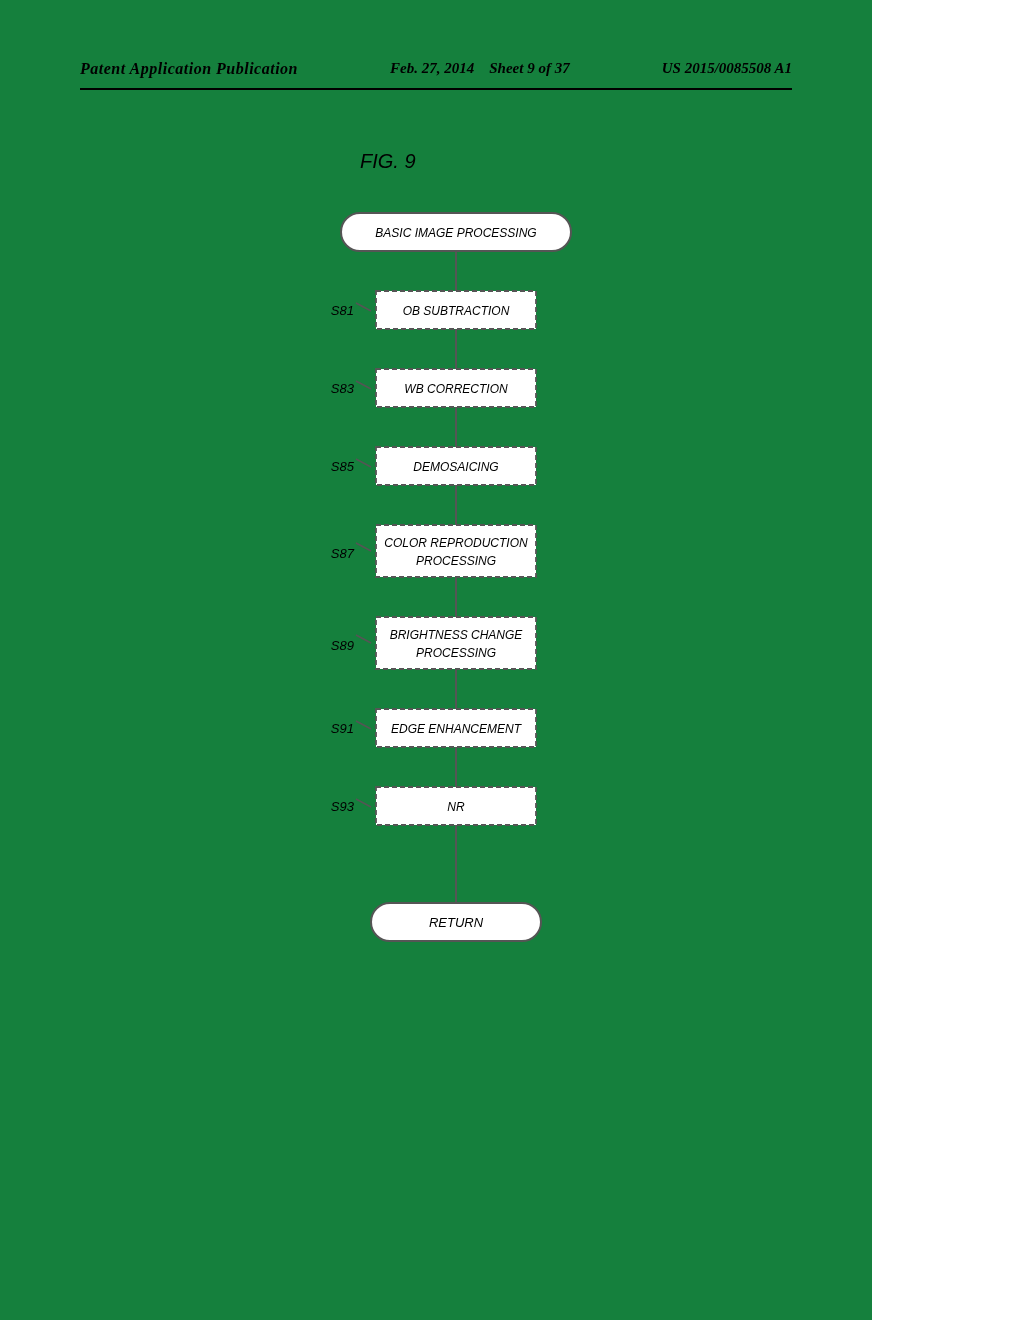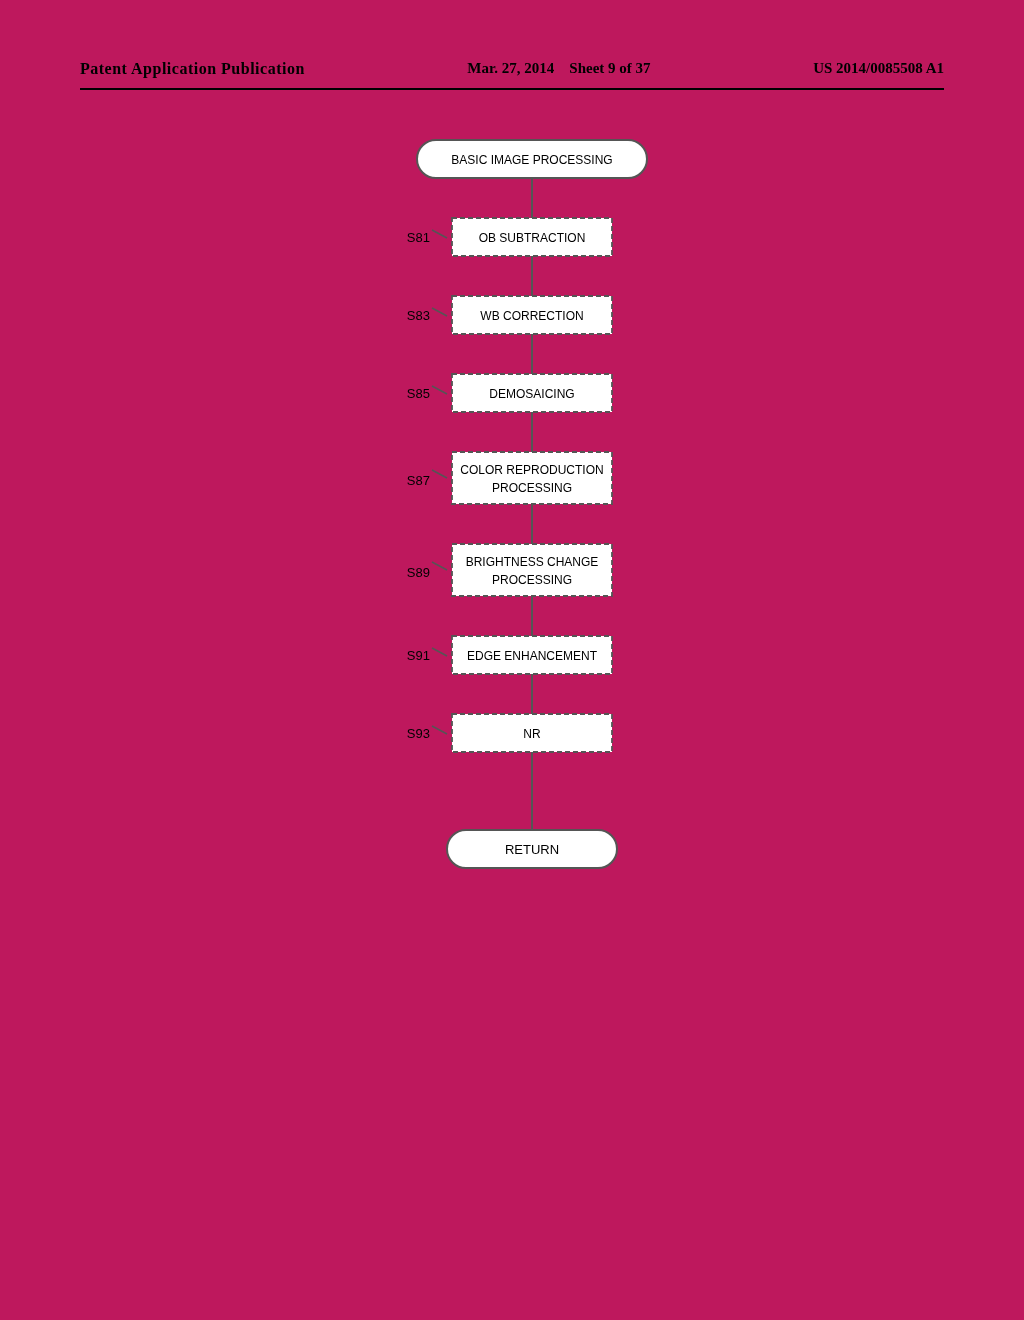--- a/index.html
+++ b/index.html
@@ -7,25 +7,26 @@
     body {
       background: #ffffff;
       font-family: 'Times New Roman', Times, serif;
       width: 1024px;
       min-height: 1320px;
       position: relative;
       overflow-x: hidden;
     }
 
     .page {
-      width: 1024px;
+      width: 872px;
       min-height: 1320px;
-      background: #be185d;
+      background: #15803d;
       position: relative;
       padding: 60px 80px;
+      font-style: italic;
     }
 
     .header {
       display: flex;
       justify-content: space-between;
       align-items: flex-start;
       margin-bottom: 10px;
       font-size: 15px;
       font-weight: bold;
     }
@@ -72,27 +73,28 @@
     }
   </style>
 </head>
 <body>
 
 <div class="page">
 
   <div class="header">
     <div class="header-left">Patent Application Publication</div>
     <div class="header-center">
-      <span>Mar. 27, 2014</span>&nbsp;&nbsp;&nbsp;
+      <span>Feb. 27, 2014</span>&nbsp;&nbsp;&nbsp;
       <span>Sheet 9 of 37</span>
     </div>
-    <div class="header-right">US 2014/0085508 A1</div>
+    <div class="header-right">US 2015/0085508 A1</div>
   </div>
   <hr class="divider-line">
 
+  <div class="figure-title">FIG. 9</div>
 
   <svg class="flowchart-svg" width="500" height="920" viewBox="0 0 500 920">
 
     <rect x="155" y="10" width="230" height="38" rx="19" ry="19" fill="white" stroke="#555" stroke-width="2"></rect>
     <text x="270" y="34" text-anchor="middle" font-family="Arial,sans-serif" font-size="12" fill="#000">BASIC IMAGE PROCESSING</text>
 
     <line x1="270" y1="48" x2="270" y2="88" stroke="#555" stroke-width="2"></line>
 
     <text x="168" y="112" text-anchor="end" font-family="Arial,sans-serif" font-size="13" fill="#000">S81</text>
     <line x1="170" y1="100" x2="185" y2="108" stroke="#555" stroke-width="1.5"></line>

